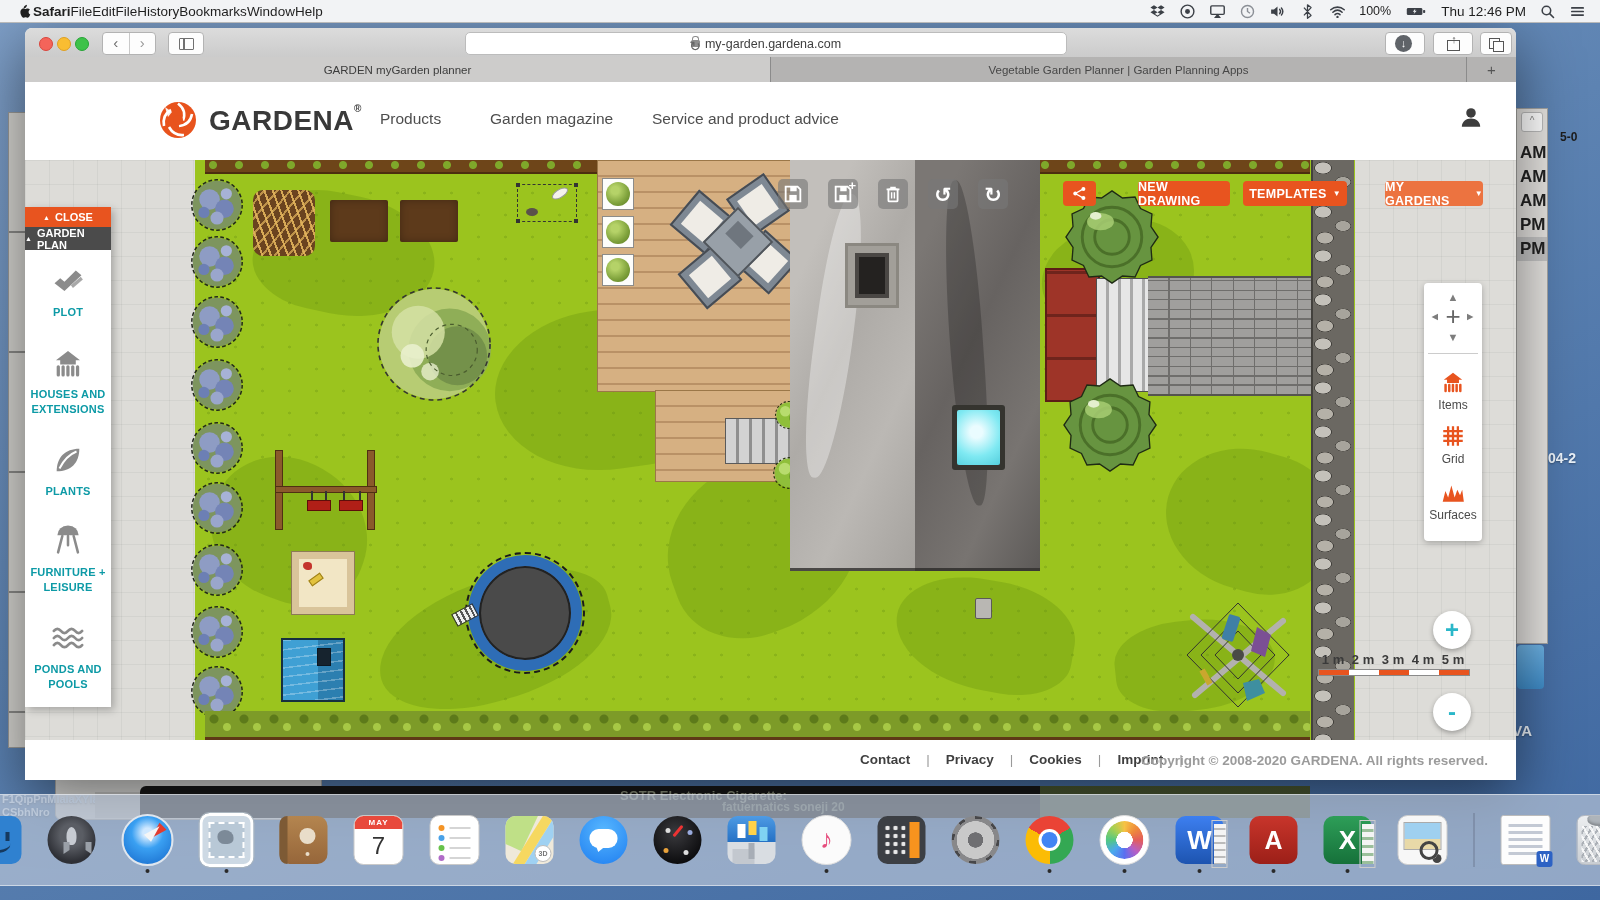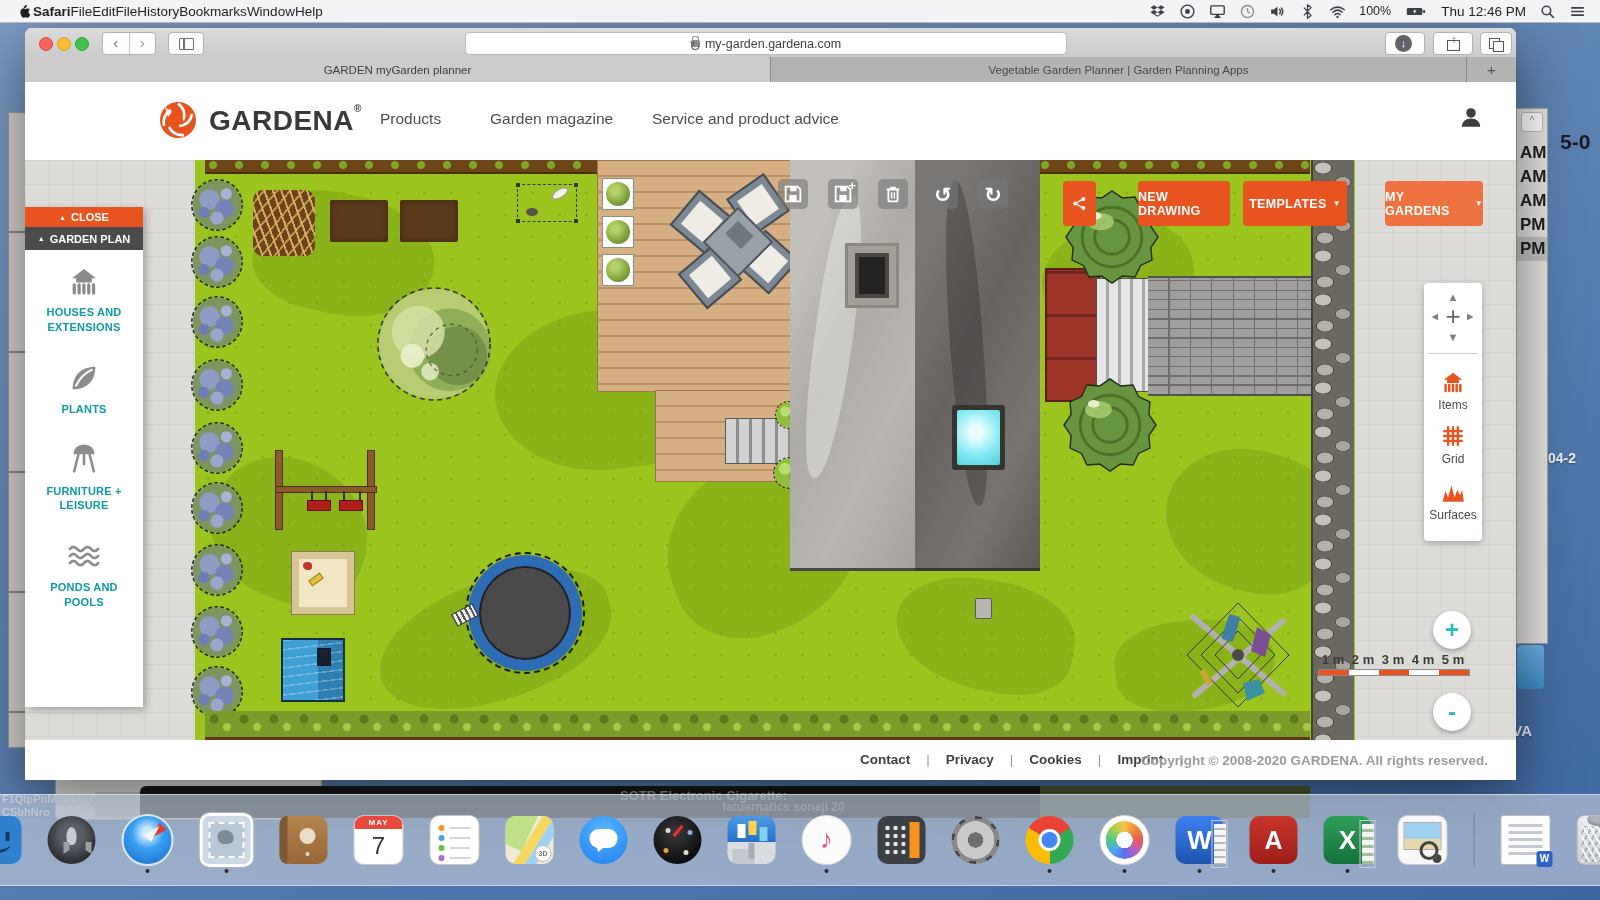--- a/index.html
+++ b/index.html
@@ -150,24 +150,24 @@
     background-image:repeating-linear-gradient(173deg,rgba(255,255,255,.28) 0 1.5px,transparent 1.5px 9px),linear-gradient(90deg,#3fa0d4 0 58%,#2c7fb0 58% 100%);}
   .shed i{position:absolute;left:34px;top:8px;width:12px;height:16px;background:#16232e;border:1.5px solid #0c1822;display:block;}
   .tramp{position:absolute;left:443px;top:395px;width:92px;height:94px;border-radius:50%;background:#4a4a4a;
     border:11px solid #2e6db6;outline:2px dashed #1a1a1a;outline-offset:1px;box-shadow:inset 0 0 0 2px #222;}
   .tramp .ladder{position:absolute;left:-26px;top:42px;width:22px;height:12px;transform:rotate(-28deg);
     background:repeating-linear-gradient(90deg,#eee 0 3px,#555 3px 5px);border:1px solid #333;}
   
   .fbtn{position:absolute;top:19px;width:30px;height:30px;background:rgba(120,120,120,.62);border-radius:5px;
     display:flex;align-items:center;justify-content:center;color:#fff;}
   .fbtn.uglyph{font-size:21px;font-weight:bold;line-height:1;}
-  .obtn{position:absolute;top:21px;height:45px;background:#e8541f;border-radius:4px;color:#fff;font-weight:bold;
+  .obtn{position:absolute;top:21px;height:25px;background:#e8541f;border-radius:4px;color:#fff;font-weight:bold;
     font-size:12.5px;display:flex;align-items:center;justify-content:center;gap:6px;letter-spacing:.3px;}
   .obtn .car{font-size:8px;}
-  #plan-sidebar{position:absolute;left:0;top:47px;width:118px;z-index:8;box-shadow:3px 3px 8px rgba(0,0,0,.25);}
+  #plan-sidebar{position:absolute;left:0;top:47px;width:86px;z-index:8;box-shadow:3px 3px 8px rgba(0,0,0,.25);}
   .sb-close{height:20px;background:#e8541f;color:#fff;font-size:11px;font-weight:bold;display:flex;align-items:center;justify-content:center;gap:5px;}
   .sb-plan{height:23px;background:#4b4b4b;color:#fff;font-size:11px;font-weight:bold;display:flex;align-items:center;justify-content:center;gap:5px;}
   .sb-close .car,.sb-plan .car{font-size:7px;}
   .sb-body{background:#fff;height:443px;overflow:hidden;padding-top:14px;}
   .sb-item{display:flex;flex-direction:column;align-items:center;gap:7px;margin-bottom:26px;}
   .sb-item .ic{width:34px;height:34px;color:#8b8b8b;}
   .sb-item .lb{font-size:11px;font-weight:bold;color:#0d9aa6;text-align:center;line-height:1.35;letter-spacing:.2px;}
   #right-panel{position:absolute;left:1399px;top:123px;width:58px;height:258px;background:#fff;border-radius:4px;
     box-shadow:0 2px 6px rgba(0,0,0,.25);z-index:8;}
   .navcross{position:absolute;left:0;top:6px;width:58px;height:56px;}
@@ -438,21 +438,21 @@
   <div class="bg-right-panel">
     <div style="height:32px"></div>
     <div class="time-row">AM</div>
     <div class="time-row">AM</div>
     <div class="time-row">AM</div>
     <div class="time-row">PM</div>
     <div class="time-row sel">PM</div>
   </div>
   <div class="bg-right-caret">^</div>
   <div class="bg-blue-btn"></div>
-  <div class="desk-frag" style="left:1560px;top:130px;color:#1c1c1c;font-size:21px;text-shadow:none;">5-0</div>
+  <div class="desk-frag" style="left:1560px;top:130px;color:#1c1c1c;font-size:12px;text-shadow:none;">5-0</div>
   <div class="desk-frag" style="left:1548px;top:450px;font-size:14px;">04-2</div>
   <div class="desk-frag" style="left:1494px;top:722px;font-size:15px;">er VA</div>
   <div class="desk-frag" style="left:2px;top:793px;color:#cfe0f2;font-size:11px;z-index:3;">F1QipPnMlalaXYlaLcAA</div>
   <div class="desk-frag" style="left:2px;top:806px;color:#cfe0f2;font-size:11px;z-index:3;">CSbhNro</div>
   <div class="bg-bottom-grayA"></div>
   <div class="bg-bottom-grayB"></div>
   <div class="bg-dark-bar"></div>
   <div class="bg-green-band"></div>
   <div class="dock-text" style="left:620px;top:788px;font-size:13px;color:#8a8f7a;">SOTR Electronic Cigarette:</div>
   <div class="dock-text" style="left:722px;top:800px;font-size:12px;color:#6f7562;">fatuernatics soneji 20</div>
@@ -746,20 +746,26 @@
       <div id="plan-sidebar">
         <div class="sb-close">
             <span class="car">▲</span>
             <span>CLOSE</span>
           </div>
         <div class="sb-plan">
             <span class="car">▲</span>
             <span>GARDEN PLAN</span>
           </div>
         <div class="sb-body">
+          <div class="sb-item">
+            <svg class="ic">
+                <use href="#s-plot"></use>
+              </svg>
+            <span class="lb">PLOT</span>
+          </div>
           <div class="sb-item">
             <svg class="ic">
                 <use href="#s-housefence"></use>
               </svg>
             <span class="lb" style="width:86px">HOUSES AND EXTENSIONS</span>
           </div>
           <div class="sb-item">
             <svg class="ic">
                 <use href="#s-leaf"></use>
               </svg>

